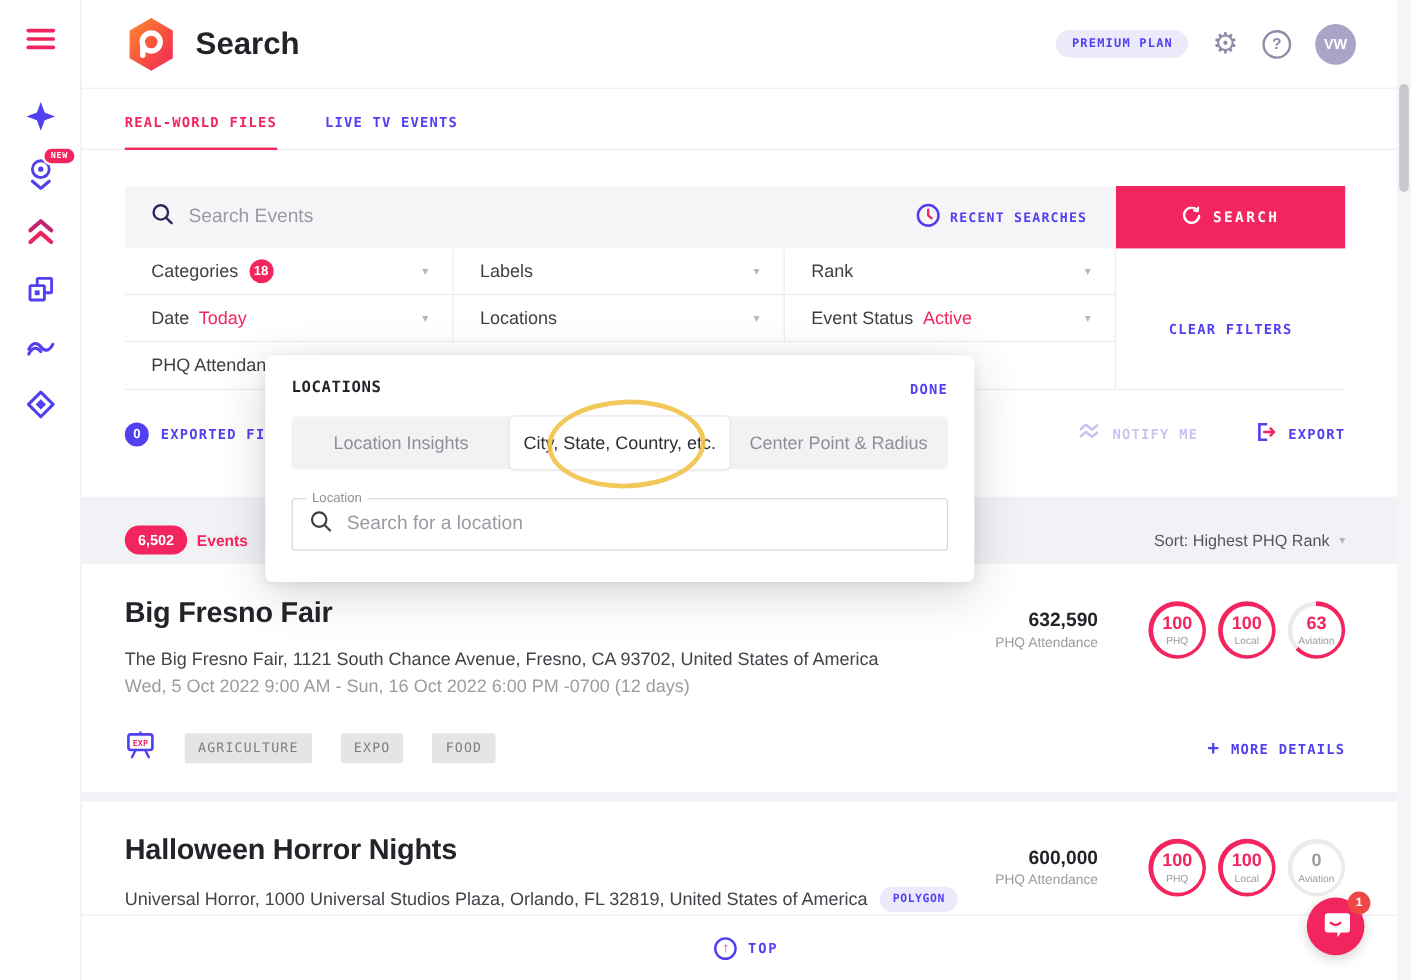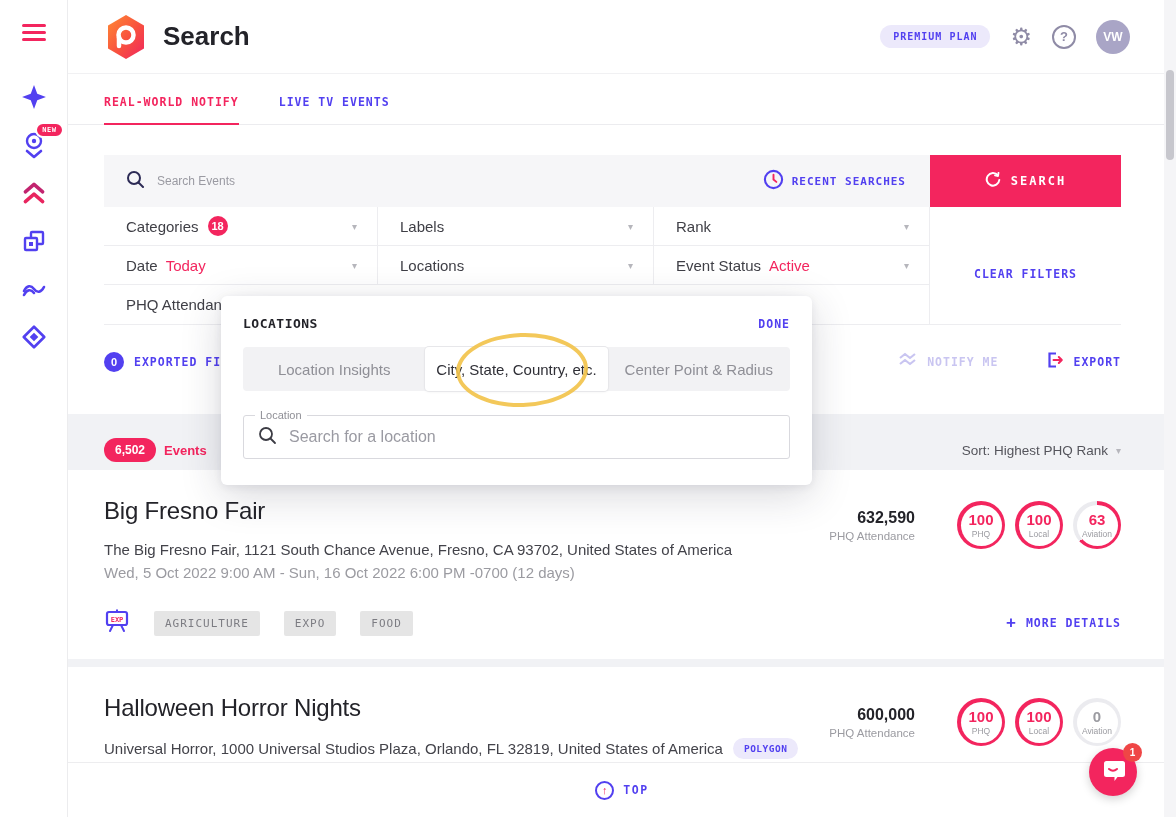--- a/index.html
+++ b/index.html
@@ -40,21 +40,21 @@
   .avatar { width:34px; height:34px; border-radius:50%; background:#a9a5c6; color:#fff; font-size:12px; font-weight:bold; display:flex; align-items:center; justify-content:center; cursor:pointer; }
 
   .tabs-row { padding:21px 55px 0 36px; border-bottom:1px solid #ececef; display:flex; gap:40px; }
   .tab { font-size:11.5px; font-weight:bold; letter-spacing:1px; padding-bottom:14px; cursor:pointer; }
   .tab.active { color:#f3255e; border-bottom:2px solid #f3255e; margin-bottom:-1px; }
   .tab.alt { color:#5240f0; }
 
   .panel { margin:30px 55px 0 36px; }
   .search-row { display:flex; align-items:stretch; height:52px; }
   .input-zone { flex:1; display:flex; align-items:center; gap:12px; background:#f6f6f8; padding:0 24px 0 22px; }
-  .search-input { border:none; outline:none; background:transparent; font-size:12px; color:#14532d; flex:1; font-family:"Liberation Sans", sans-serif; }
+  .search-input { border:none; outline:none; background:transparent; font-size:16px; color:#14532d; flex:1; font-family:"Liberation Sans", sans-serif; }
   .search-input::placeholder { color:#9a9aa2; }
   .recent { display:flex; align-items:center; gap:8px; color:#5240f0; font-size:11px; font-weight:bold; letter-spacing:1px; cursor:pointer; white-space:nowrap; }
   .btn-search { width:191px; background:#f3255e; color:#fff; border:none; display:flex; align-items:center; justify-content:center; gap:10px; font-size:12px; font-weight:bold; letter-spacing:2px; cursor:pointer; font-family:"DejaVu Sans Mono", monospace; }
 
   .filter-grid { display:grid; grid-template-columns:274px 276px 276px 1fr; background:#fff; }
   .fcell { height:39px; border-right:1px solid #ededf0; border-bottom:1px solid #ededf0; display:flex; align-items:center; padding:0 20px 0 22px; position:relative; cursor:pointer; }
   .fcell .lbl { font-size:15px; color:#3f3f46; }
   .fcell .val { font-size:15px; color:#f3255e; margin-left:8px; }
   .caret { margin-left:auto; color:#b6b6bc; font-size:10px; }
   .count-badge { margin-left:9px; width:20px; height:20px; border-radius:50%; background:#f3255e; color:#fff; font-size:11px; font-weight:bold; display:flex; align-items:center; justify-content:center; }
@@ -73,21 +73,21 @@
   .results { position:absolute; left:0; right:0; top:414px; bottom:0; background:#f1f2f5; overflow:hidden; }
   .count-row { padding:16px 55px 0 36px; display:flex; align-items:center; height:56px; }
   .count-pill { background:#f3255e; color:#fff; font-size:12px; font-weight:bold; padding:5px 11px; border-radius:13px; }
   .count-events { color:#f3255e; font-size:13px; font-weight:bold; margin-left:8px; }
   .sort { margin-left:auto; color:#55555c; font-size:13.5px; display:flex; align-items:center; gap:8px; cursor:pointer; }
 
   .card { background:#fff; padding:27px 55px 22px 36px; }
   .card + .card { margin-top:8px; }
   .card-top { display:flex; align-items:flex-start; }
   .card-left { flex:1; padding-right:20px; }
-  .evt-title { font-size:24px; font-weight:normal; color:#232329; letter-spacing:-.2px; }
+  .evt-title { font-size:24px; font-weight:bold; color:#232329; letter-spacing:-.2px; }
   .evt-addr { margin-top:16px; font-size:15px; color:#43434a; display:flex; align-items:center; flex-wrap:wrap; }
   .evt-date { margin-top:6px; font-size:15px; color:#9b9ba1; }
   .polygon-badge { background:#ece9fb; color:#5240f0; font-size:9.5px; font-weight:bold; letter-spacing:.5px; padding:5px 11px; border-radius:11px; margin-left:10px; }
   .card-right { display:flex; align-items:center; gap:42px; padding-top:4px; }
   .att { text-align:right; }
   .att-num { font-size:16px; font-weight:bold; color:#232329; }
   .att-lbl { font-size:11.5px; color:#9b9ba1; margin-top:3px; }
   .rings { display:flex; gap:10px; }
   .ring { width:48px; height:48px; border-radius:50%; background:conic-gradient(#f3255e calc(var(--pct,100) * 1%), #ebebef 0); display:flex; align-items:center; justify-content:center; }
   .ring-inner { width:41px; height:41px; border-radius:50%; background:#fff; display:flex; flex-direction:column; align-items:center; justify-content:center; }
@@ -213,21 +213,21 @@
     <div class="page-title">Search</div>
     <div class="header-right">
       <span class="plan-badge mono">PREMIUM PLAN</span>
       <span class="gear">⚙</span>
       <span class="help">?</span>
       <span class="avatar">VW</span>
     </div>
   </div>
 
   <div class="tabs-row">
-    <div class="tab active mono">REAL-WORLD NOTIFY</div>
+    <div class="tab active mono">REAL-WORLD FILES</div>
     <div class="tab alt mono">LIVE TV EVENTS</div>
   </div>
 
   <div class="panel">
     <div class="search-row">
       <div class="input-zone">
         <span>
           <svg width="19" height="19" viewBox="0 0 19 19">
               <circle cx="8" cy="8" r="6" fill="none" stroke="#2c2a55" stroke-width="2"></circle>
               <path d="M12.5 12.5 L17 17" stroke="#2c2a55" stroke-width="2" stroke-linecap="round"></path>

